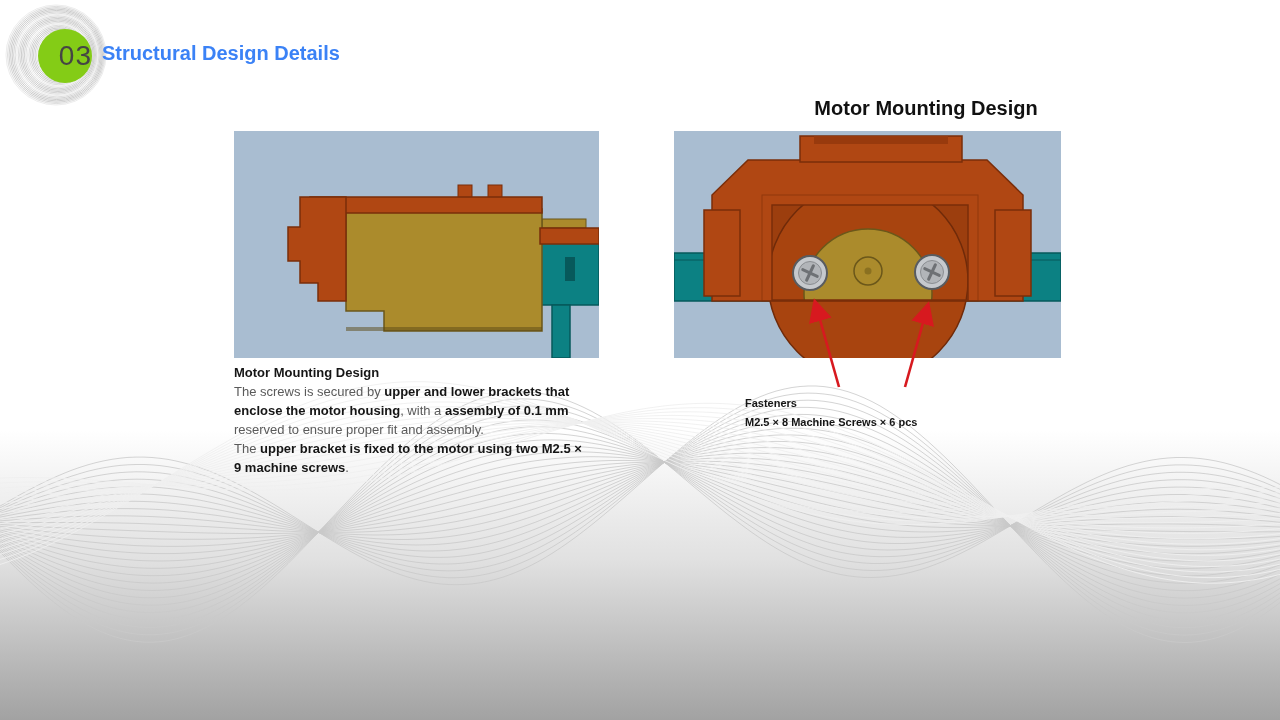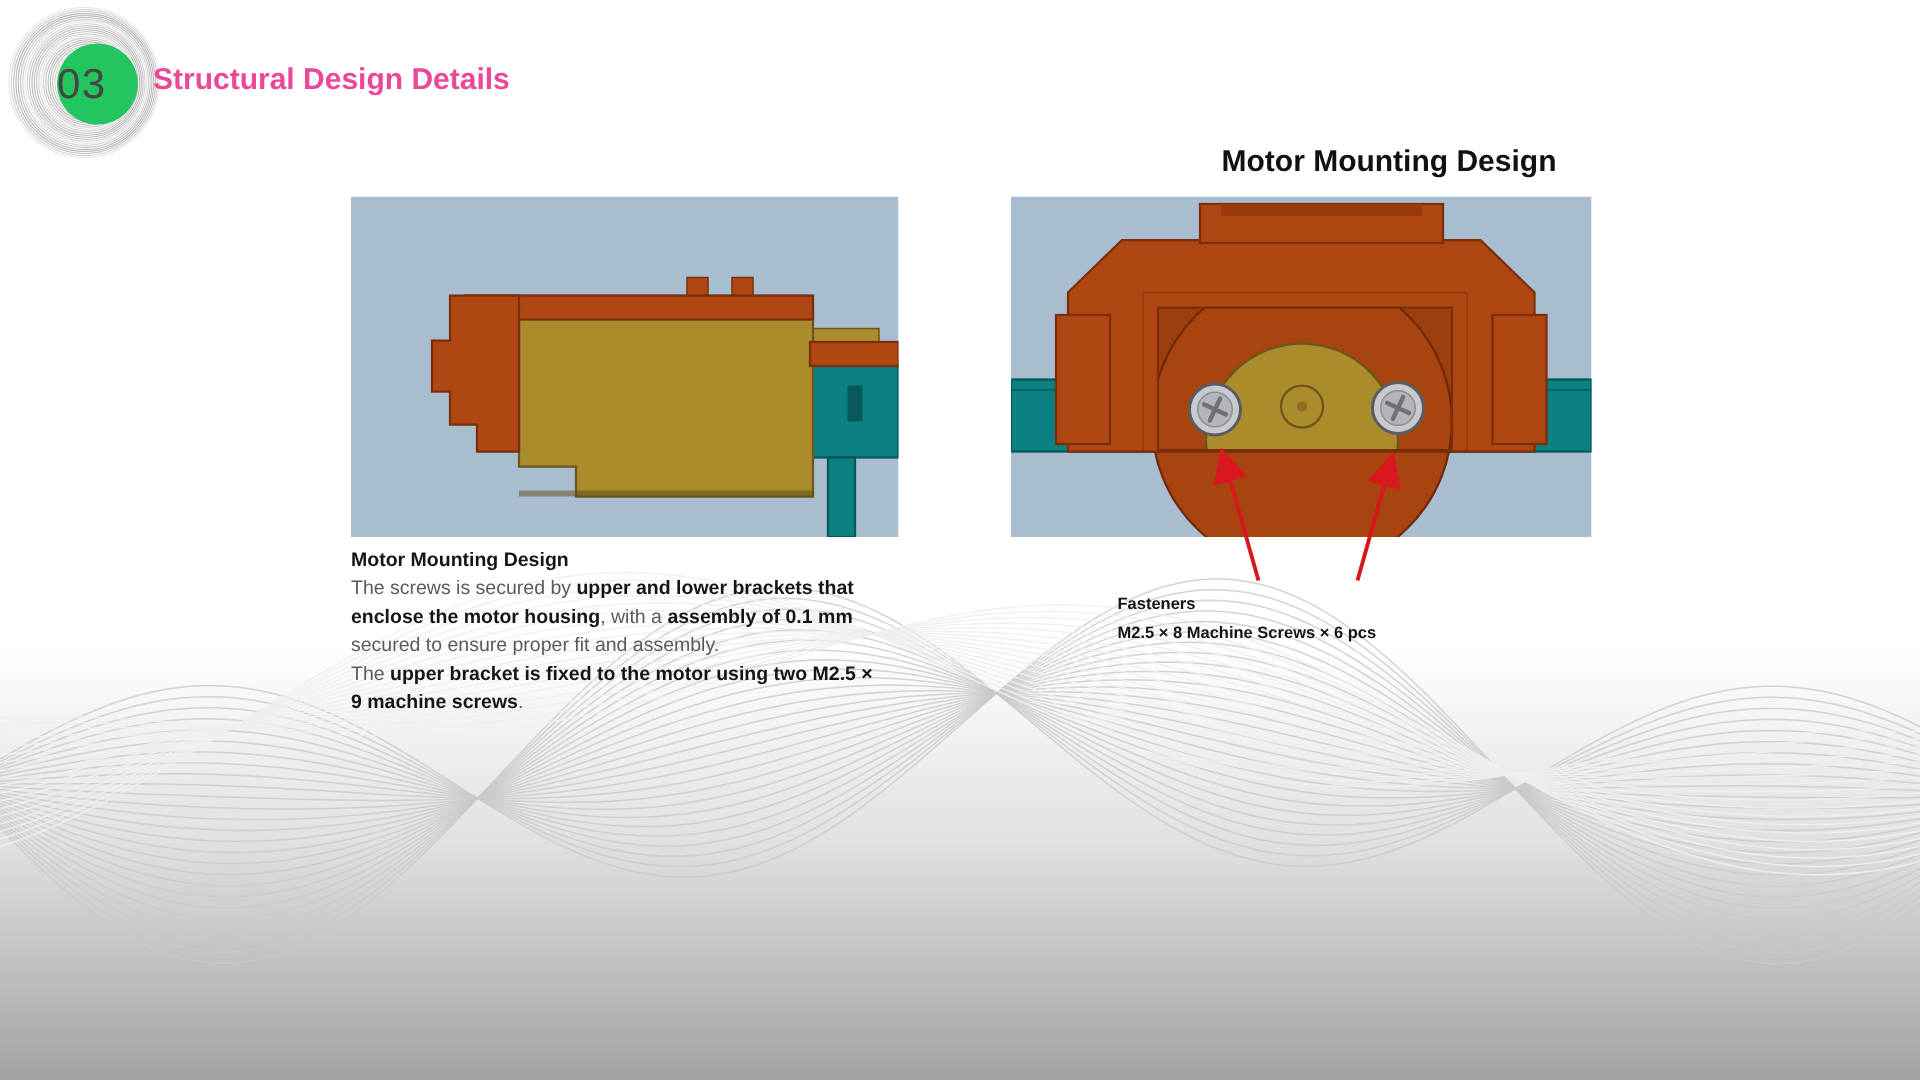--- a/index.html
+++ b/index.html
@@ -15,27 +15,27 @@
     background:linear-gradient(180deg, rgba(168,168,168,0) 0%, rgba(168,168,168,0.35) 45%, #a2a2a2 100%);
   }
 
   #waves { position:absolute; left:0; top:0; width:1280px; height:720px; }
 
   
   .ornament { position:absolute; left:4px; top:1px; width:108px; height:108px; }
   #spiral-rings { position:absolute; left:0; top:0; width:108px; height:108px; }
   .num-disk {
     position:absolute; left:34px; top:28px; width:54px; height:54px; border-radius:50%;
-    background:#22c55e; display:flex; align-items:center; justify-content:flex-start;
+    background:#84cc16; display:flex; align-items:center; justify-content:flex-end;
   }
   .num { font-size:28px; color:#454545; letter-spacing:1px; }
 
   .page-title {
     position:absolute; left:102px; top:42px; margin:0;
-    font-size:20px; font-weight:700; color:#ec4899;
+    font-size:20px; font-weight:700; color:#3b82f6;
   }
 
   .front-heading {
     position:absolute; left:700px; top:97px; width:452px; margin:0; text-align:center;
     font-size:20px; font-weight:700; color:#111111;
   }
 
   .cad { position:absolute; }
   .cad-side  { left:234px; top:131px; width:365px; height:227px; }
   .cad-front { left:674px; top:131px; width:387px; height:227px; }
@@ -239,21 +239,21 @@
       <marker id="ah" markerWidth="9" markerHeight="9" refX="7.5" refY="4.5" orient="auto">
         <path d="M0,0 L9,4.5 L0,9 Z" fill="#d7191f"></path>
       </marker>
     </defs>
     <line x1="839" y1="387" x2="815" y2="302" stroke="#d7191f" stroke-width="2.6" marker-end="url(#ah)"></line>
     <line x1="905" y1="387" x2="928" y2="305" stroke="#d7191f" stroke-width="2.6" marker-end="url(#ah)"></line>
   </svg>
 
   <div class="caption-left">
     <div class="cap-head">Motor Mounting Design</div>
-    <p><span>The screws is secured by </span><span class="seg-b">upper and lower brackets that enclose the motor housing</span><span>, with a </span><span class="seg-b">assembly of 0.1 mm</span><span> secured to ensure proper fit and assembly.</span></p>
+    <p><span>The screws is secured by </span><span class="seg-b">upper and lower brackets that enclose the motor housing</span><span>, with a </span><span class="seg-b">assembly of 0.1 mm</span><span> reserved to ensure proper fit and assembly.</span></p>
     <p><span>The </span><span class="seg-b">upper bracket is fixed to the motor using two M2.5 × 9 machine screws</span><span>.</span></p>
   </div>
 
   <div class="caption-right">
     <div>Fasteners</div>
     <div>M2.5 × 8 Machine Screws × 6 pcs</div>
   </div>
 
 </div>
 

